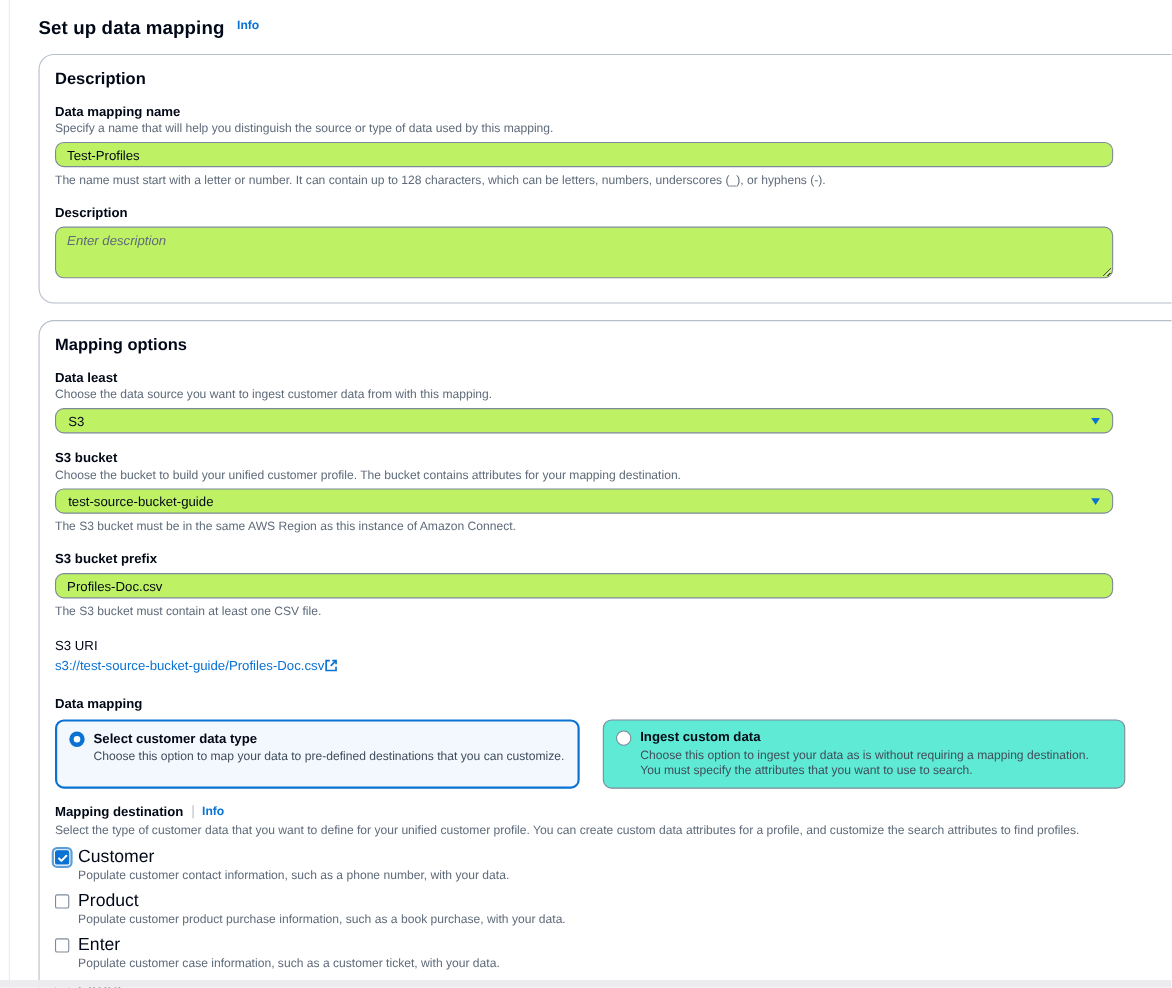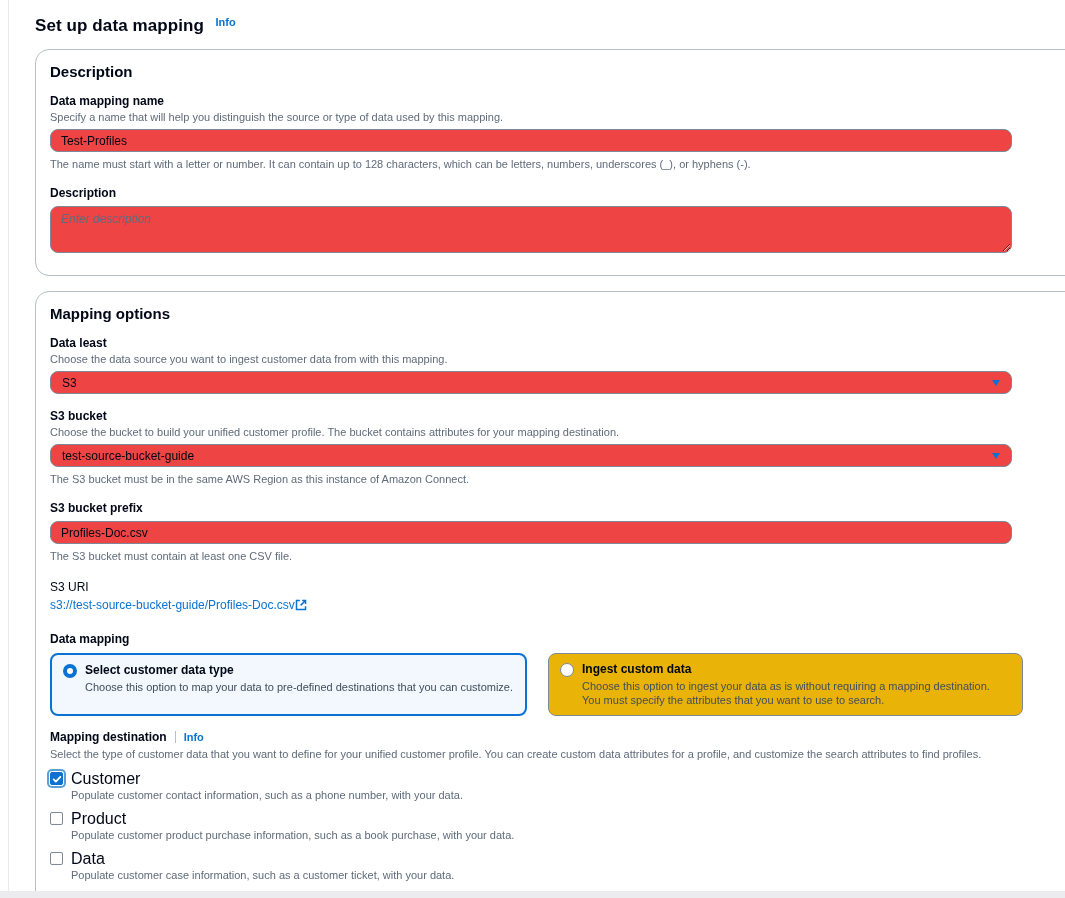--- a/index.html
+++ b/index.html
@@ -34,21 +34,21 @@
   
   .field { margin-bottom: 14px; }
   .field:last-child { margin-bottom: 4px; }
   .field-label { font-size: 12px; font-weight: 700; line-height: 16px; }
   .field-desc { font-size: 11px; color: #5f6b7a; line-height: 14px; margin-top: 1px; }
   .field-constraint { font-size: 11px; color: #5f6b7a; line-height: 14px; margin-top: 5px; }
 
   .text-input, .select, .textarea {
     width: 962px; border: 1px solid #7d8998; border-radius: 8px;
     font-family: "Liberation Sans", sans-serif; font-size: 12px; color: #000716;
-    background: #ef4444;
+    background: #bef264;
   }
   .text-input { height: 23px; padding: 0 10px; margin-top: 5px; display: block; }
   .select {
     height: 23px; margin-top: 5px; padding: 0 11px;
     display: flex; align-items: center; justify-content: space-between; cursor: pointer;
   }
   .caret-down {
     width: 0; height: 0;
     border-left: 4px solid transparent; border-right: 4px solid transparent;
     border-top: 6px solid #0972d3;
@@ -64,21 +64,21 @@
     color: #0972d3; font-size: 12px; text-decoration: none; cursor: pointer;
   }
 
   
   .tiles { display: flex; gap: 21px; margin-top: 6px; }
   .tile {
     border-radius: 8px; padding: 8px 11px; min-height: 53px; cursor: pointer;
     display: flex; align-items: flex-start; gap: 8px;
   }
   .tile-selected { width: 477px; border: 2px solid #0972d3; background: #f2f8fd; }
-  .tile-default { width: 475px; border: 1px solid #7d8998; background: #eab308; }
+  .tile-default { width: 475px; border: 1px solid #7d8998; background: #5eead4; }
   .radio { flex: 0 0 auto; width: 14px; height: 14px; border-radius: 50%; margin-top: 1px; }
   .radio-on { border: 4px solid #0972d3; background: #fff; }
   .radio-off { border: 1px solid #7d8998; background: #fff; }
   .tile-label { font-size: 12px; font-weight: 700; line-height: 15px; }
   .tile-desc { font-size: 11px; color: #414d5c; line-height: 14px; margin-top: 2px; max-width: 430px; }
 
   
   .dest-header { display: flex; align-items: center; margin-top: 2px; }
   .dest-label { font-size: 12px; font-weight: 700; }
   .dest-divider { width: 1px; height: 12px; background: #b6bec9; margin: 0 8px; }
@@ -216,21 +216,21 @@
       <div class="check-row">
         <span class="checkbox"></span>
         <span class="check-label">Product</span>
       </div>
       <div class="check-desc">Populate customer product purchase information, such as a book purchase, with your data.</div>
     </div>
 
     <div class="check-item">
       <div class="check-row">
         <span class="checkbox"></span>
-        <span class="check-label">Data</span>
+        <span class="check-label">Enter</span>
       </div>
       <div class="check-desc">Populate customer case information, such as a customer ticket, with your data.</div>
     </div>
 
     <div class="check-item">
       <div class="check-row">
         <span class="checkbox"></span>
         <span class="check-label">Order</span>
       </div>
 

